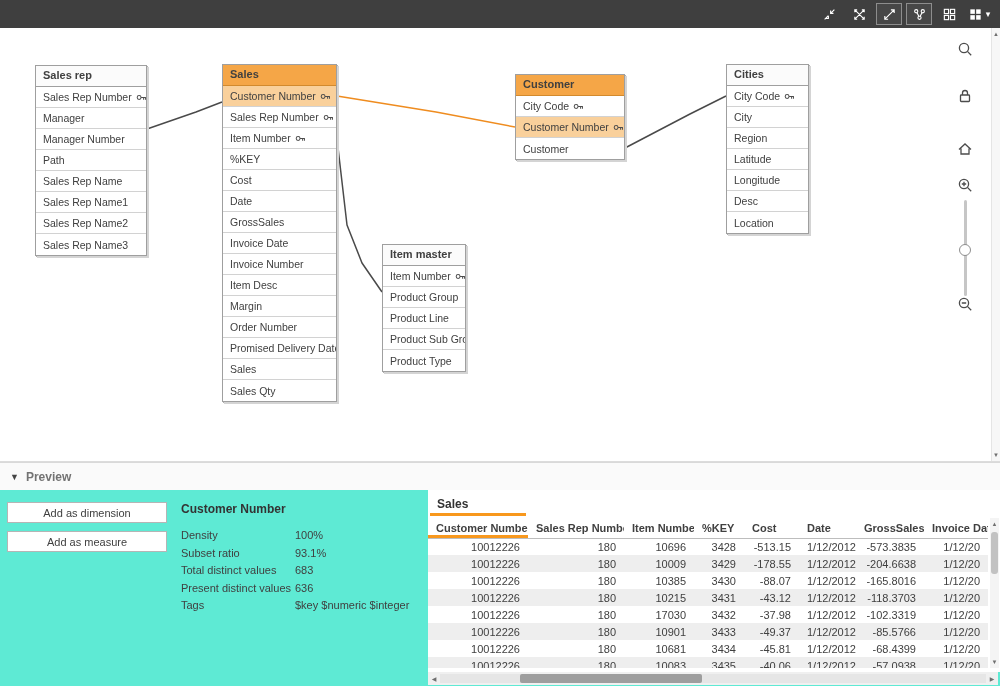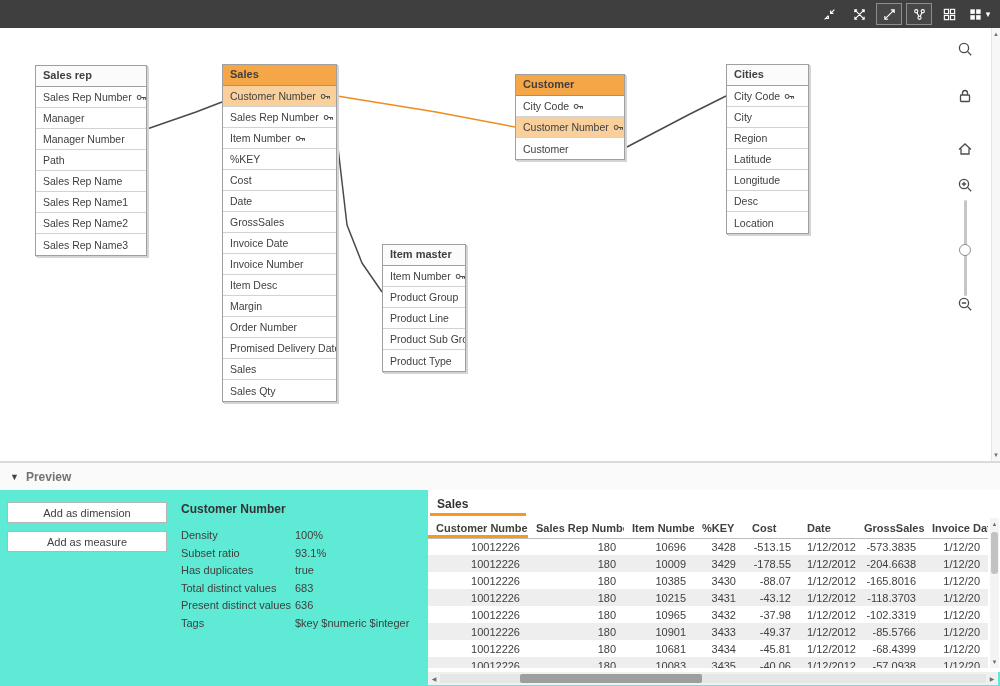--- a/index.html
+++ b/index.html
@@ -403,24 +403,20 @@
       <div id="pv-kv">
           <div class="pv-kv-row">
             <span class="pv-kv-label">Density</span>
             <span>100%</span>
           </div>
           <div class="pv-kv-row">
             <span class="pv-kv-label">Subset ratio</span>
             <span>93.1%</span>
           </div>
           <div class="pv-kv-row">
-            <span class="pv-kv-label">Has duplicates</span>
-            <span>true</span>
-          </div>
-          <div class="pv-kv-row">
             <span class="pv-kv-label">Total distinct values</span>
             <span>683</span>
           </div>
           <div class="pv-kv-row">
             <span class="pv-kv-label">Present distinct values</span>
             <span>636</span>
           </div>
           <div class="pv-kv-row">
             <span class="pv-kv-label">Tags</span>
             <span>$key $numeric $integer</span>
@@ -491,21 +487,21 @@
               <td>10215</td>
               <td>3431</td>
               <td>-43.12</td>
               <td>1/12/2012</td>
               <td>-118.3703</td>
               <td>1/12/20</td>
             </tr>
             <tr>
               <td>10012226</td>
               <td>180</td>
-              <td>10965</td>
+              <td>17030</td>
               <td>3432</td>
               <td>-37.98</td>
               <td>1/12/2012</td>
               <td>-102.3319</td>
               <td>1/12/20</td>
             </tr>
             <tr>
               <td>10012226</td>
               <td>180</td>
               <td>10901</td>

